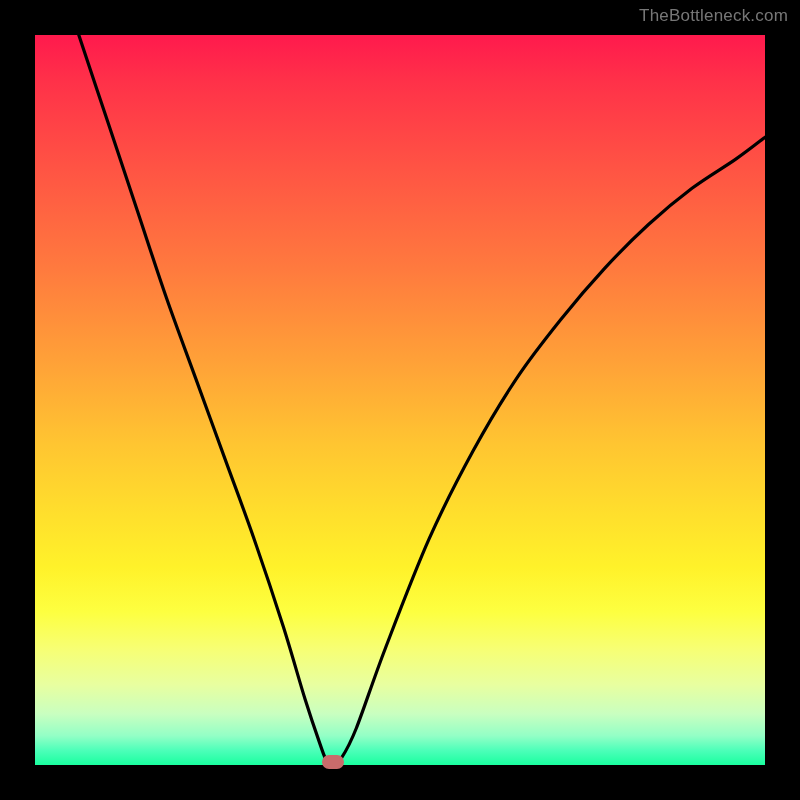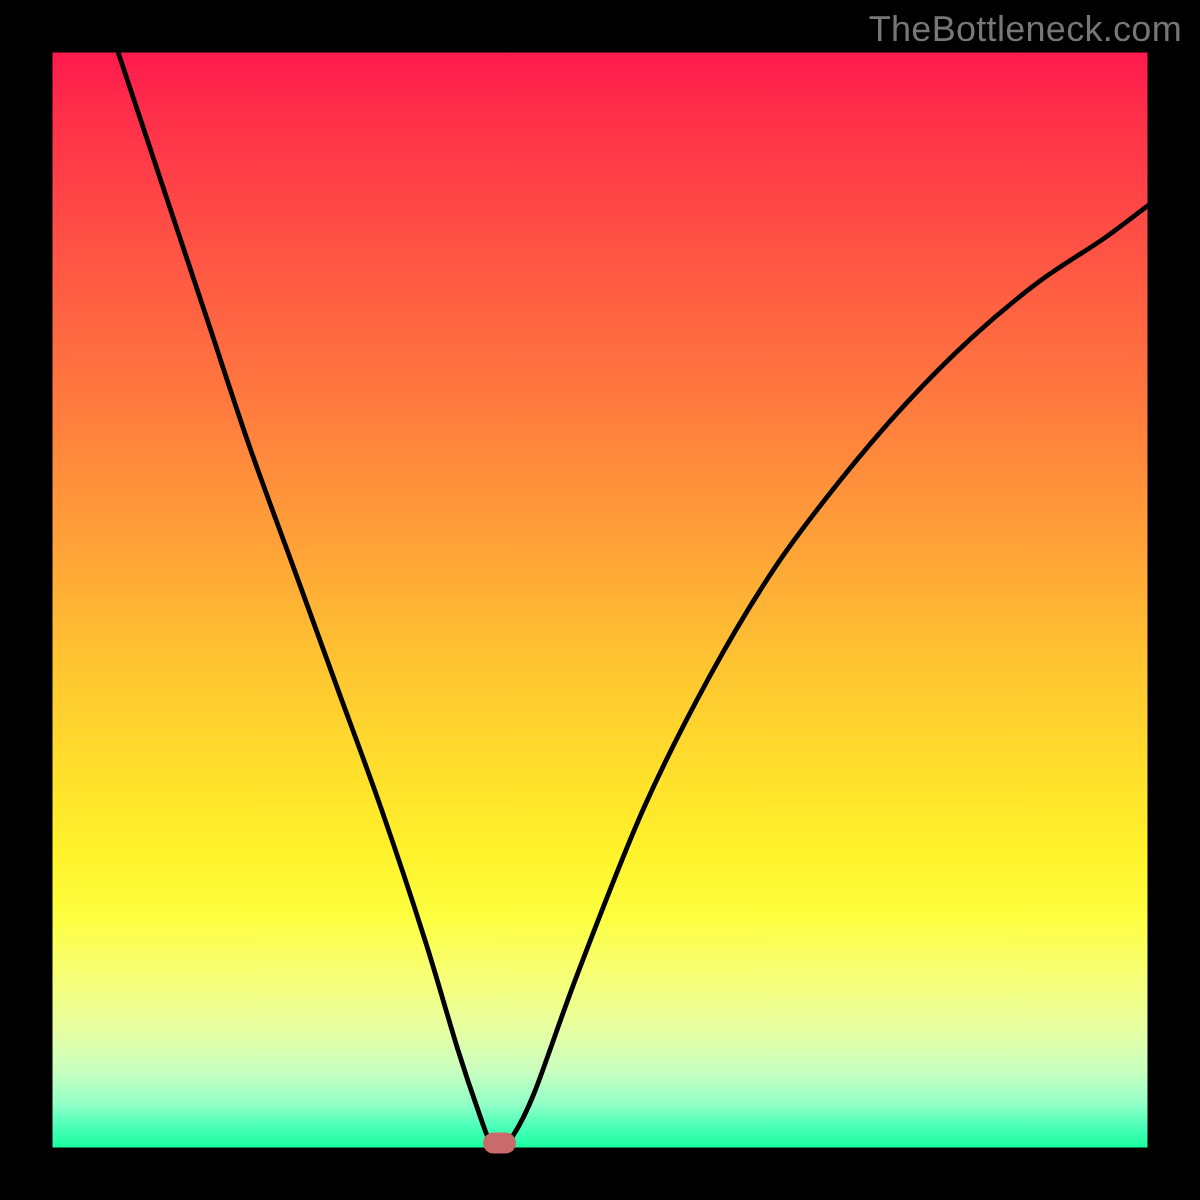--- a/index.html
+++ b/index.html
@@ -40,21 +40,21 @@
       #93ffc6 96%,
       #4dffb9 98%,
       #1aff9f 100%
     );
   }
   .watermark {
     position: absolute;
     top: 6px;
     right: 12px;
     color: #777;
-    font-size: 24px;
+    font-size: 17px;
     font-weight: 500;
     letter-spacing: 0.2px;
     user-select: none;
   }
   .marker {
     position: absolute;
     width: 22px;
     height: 14px;
     background: #c96b6b;
     border-radius: 7px;

